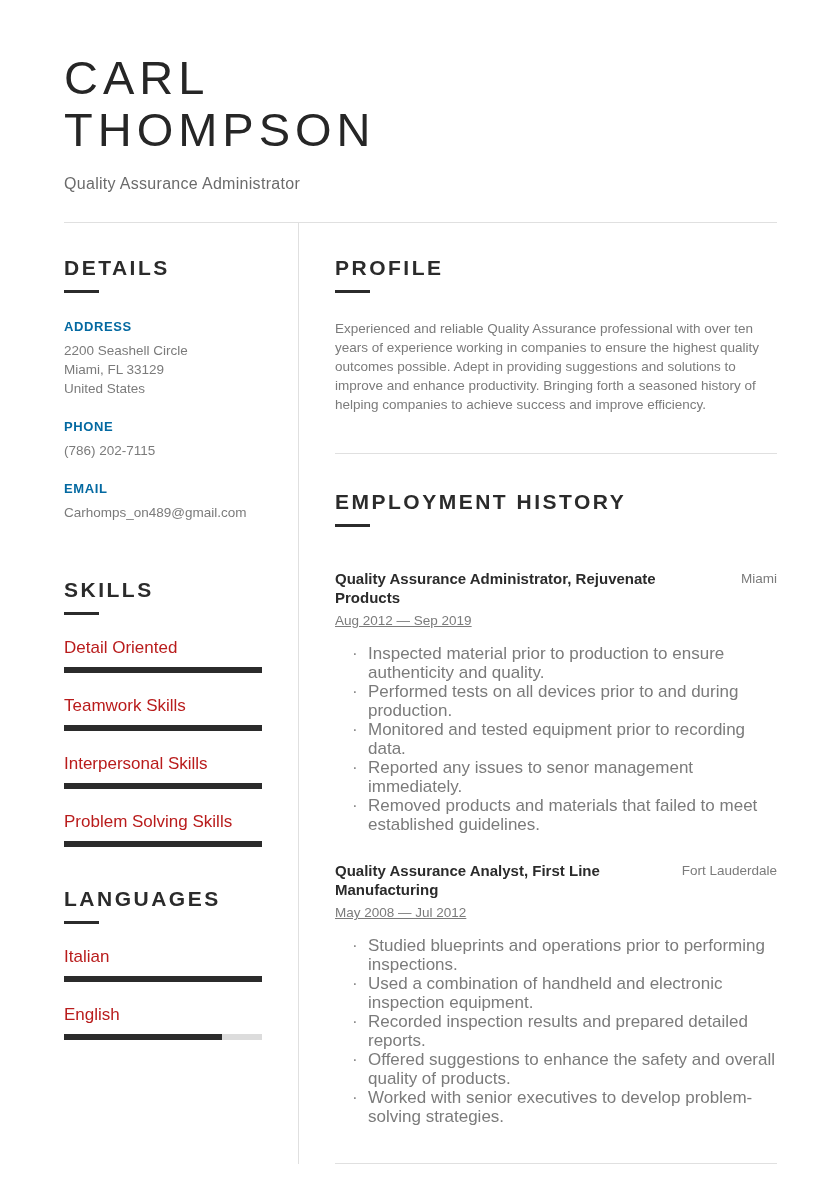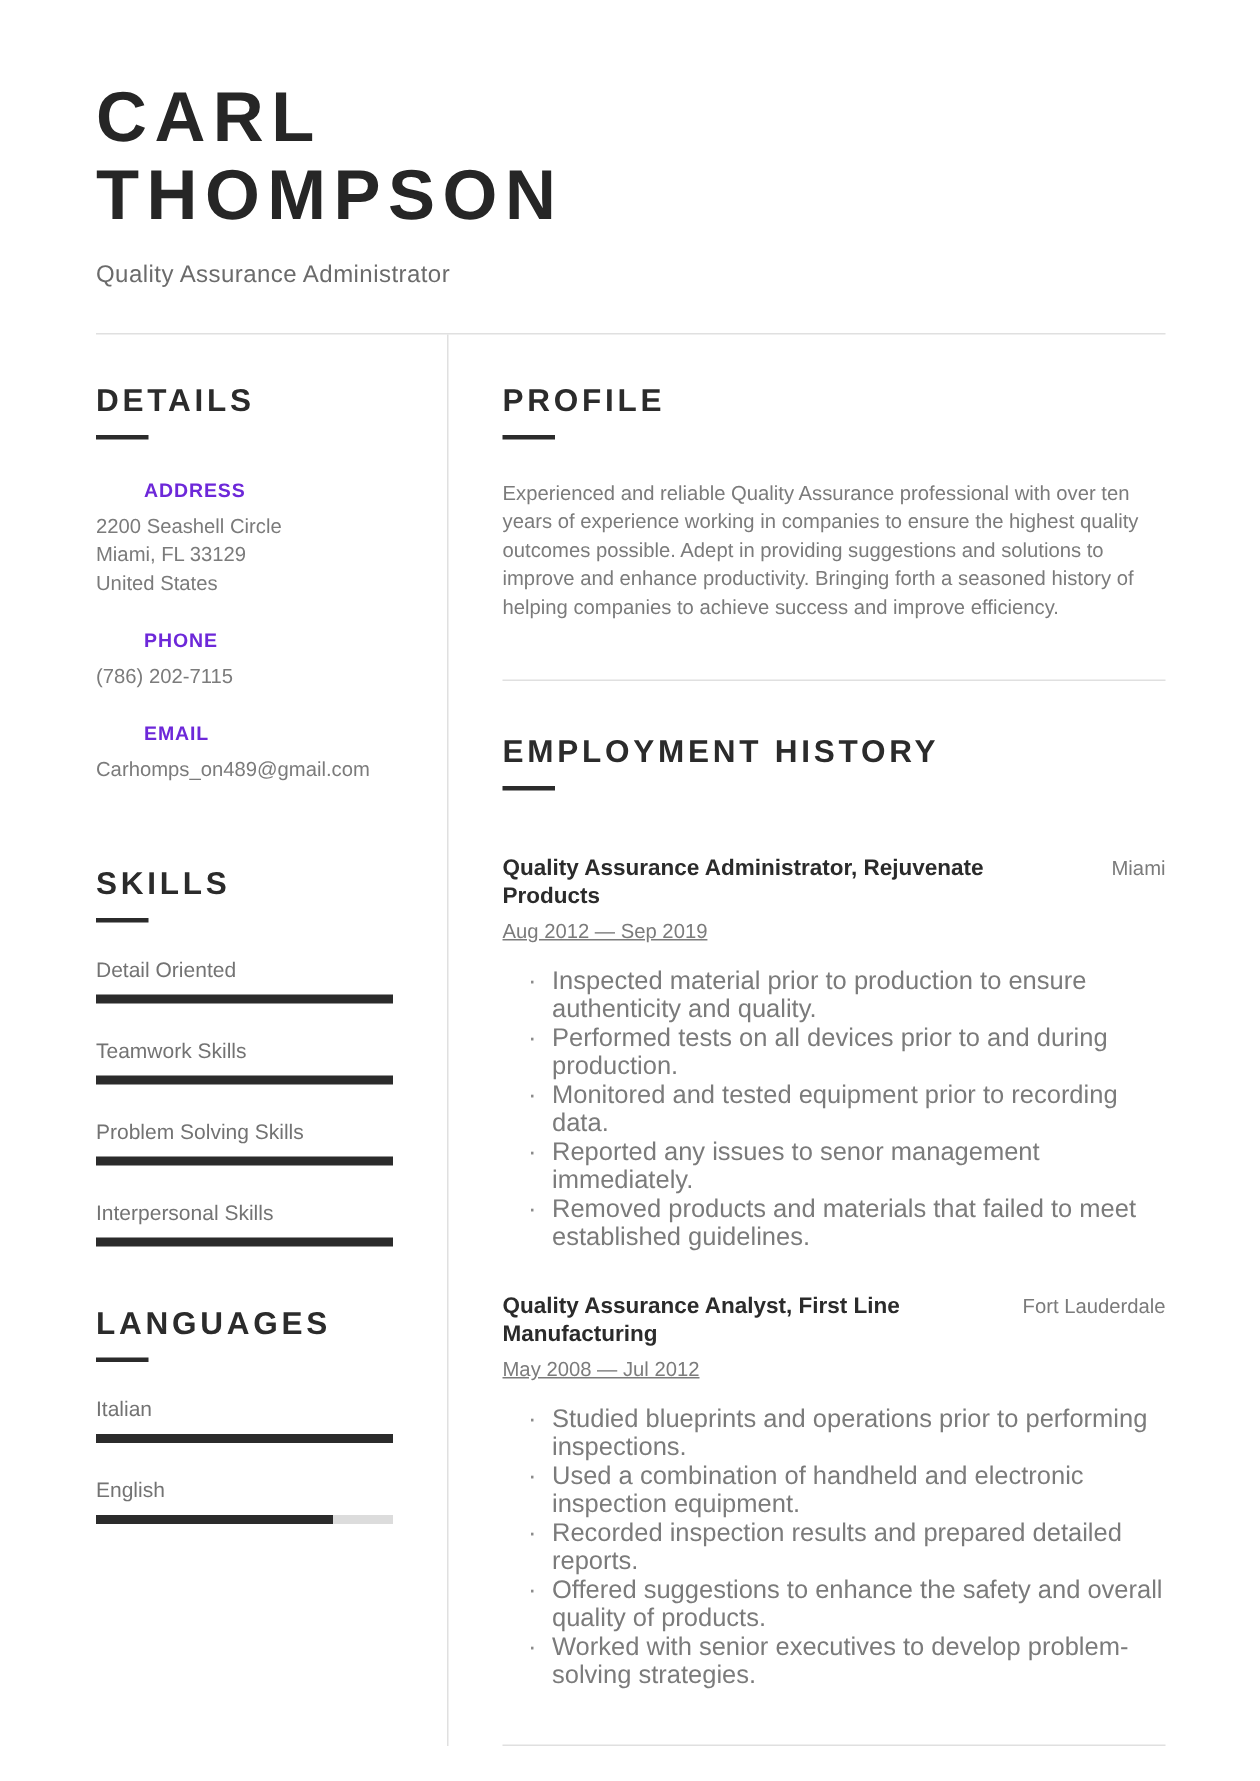--- a/index.html
+++ b/index.html
@@ -16,21 +16,21 @@
     height: 1187px;
     background: #ffffff;
     padding: 0 63px 0 64px;
   }
 
   
   .header { padding-top: 52px; }
   .name {
     font-size: 47px;
     line-height: 52px;
-    font-weight: 700;
+    font-weight: 400;
     letter-spacing: 5px;
     color: #262626;
   }
   .name span { display: block; }
   .subtitle {
     margin-top: 19px;
     font-size: 16px;
     letter-spacing: 0.3px;
     color: #6b6b6b;
   }
@@ -62,35 +62,34 @@
     background: #2b2b2b;
     margin-top: 10px;
   }
 
   
   .detail-label {
     margin-top: 26px;
     font-size: 13px;
     font-weight: 700;
     letter-spacing: 0.6px;
-    color: #6d28d9;
-    margin-left: 32px;
+    color: #0369a1;
   }
   .detail-label.tight { margin-top: 21px; }
   .detail-value {
     margin-top: 7px;
     font-size: 13.5px;
     line-height: 19px;
     color: #7b7b7b;
   }
 
   
   .meter { margin-top: 23px; }
   .meter:first-of-type { margin-top: 27px; }
-  .meter-label { font-size: 14px; color: #737373; }
+  .meter-label { font-size: 17px; color: #b91c1c; }
   .meter-bar {
     margin-top: 9px;
     width: 198px;
     height: 6px;
     background: #dcdcdc;
   }
   .meter-fill { height: 100%; background: #2b2b2b; }
   .sec-heading.skills { margin-top: 56px; }
   .sec-heading.languages { margin-top: 40px; }
 
@@ -199,27 +198,27 @@
               <div class="meter-fill" style="width: 100%;"></div>
             </div>
         </div>
         <div class="meter">
           <div class="meter-label">Teamwork Skills</div>
           <div class="meter-bar">
               <div class="meter-fill" style="width: 100%;"></div>
             </div>
         </div>
         <div class="meter">
+          <div class="meter-label">Interpersonal Skills</div>
+          <div class="meter-bar">
+              <div class="meter-fill" style="width: 100%;"></div>
+            </div>
+        </div>
+        <div class="meter">
           <div class="meter-label">Problem Solving Skills</div>
-          <div class="meter-bar">
-              <div class="meter-fill" style="width: 100%;"></div>
-            </div>
-        </div>
-        <div class="meter">
-          <div class="meter-label">Interpersonal Skills</div>
           <div class="meter-bar">
               <div class="meter-fill" style="width: 100%;"></div>
             </div>
         </div>
       </section>
 
       <section>
         <h2 class="sec-heading languages">LANGUAGES</h2>
         <div class="sec-underline"></div>
 

